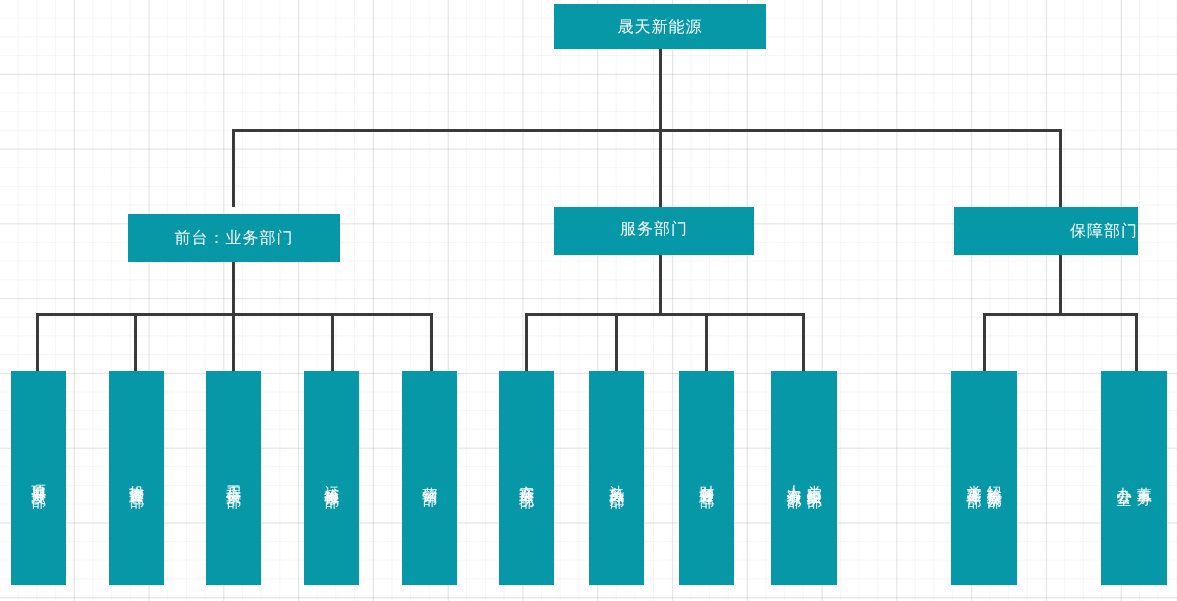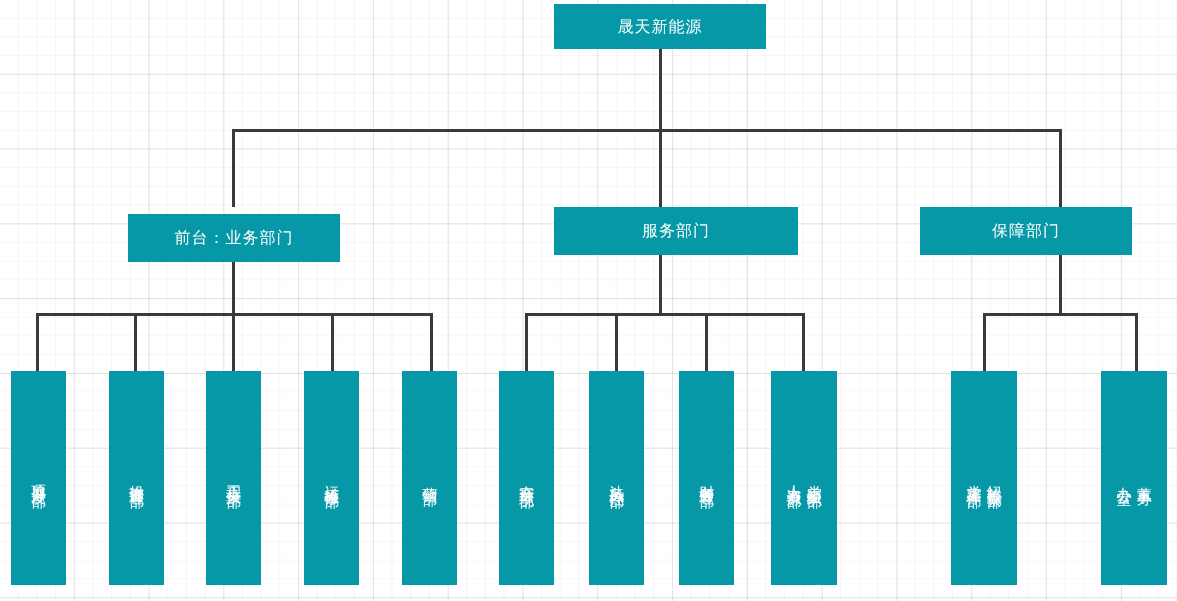--- a/index.html
+++ b/index.html
@@ -103,24 +103,24 @@
   <div class="line vline" style="left:983px;top:313px;height:58px;"></div>
   <div class="line vline" style="left:1135px;top:313px;height:58px;"></div>
 
   <div class="node lvl1" style="left:554px;top:4px;width:212px;height:45px;">
     <span>晟天新能源</span>
   </div>
 
   <div class="node lvl2" style="left:128px;top:207px;width:212px;height:48px;margin-top:7px;">
     <span>前台：业务部门</span>
   </div>
-  <div class="node lvl2" style="left:554px;top:207px;width:244px;height:48px;">
+  <div class="node lvl2" style="left:554px;top:207px;width:200px;height:48px;font-family:Liberation Mono, monospace;">
     <span>服务部门</span>
   </div>
-  <div class="node lvl2" style="left:920px;top:207px;width:212px;height:48px;">
+  <div class="node lvl2" style="left:954px;top:207px;width:184px;height:48px;justify-content:flex-end;">
     <span>保障部门</span>
   </div>
 
   <div class="node leaf" style="left:11px;top:371px;width:55px;height:214px;">
     <div class="vcols">
       <span class="vcol">项目开发部</span>
     </div>
   </div>
   <div class="node leaf" style="left:109px;top:371px;width:55px;height:214px;">
     <div class="vcols">

